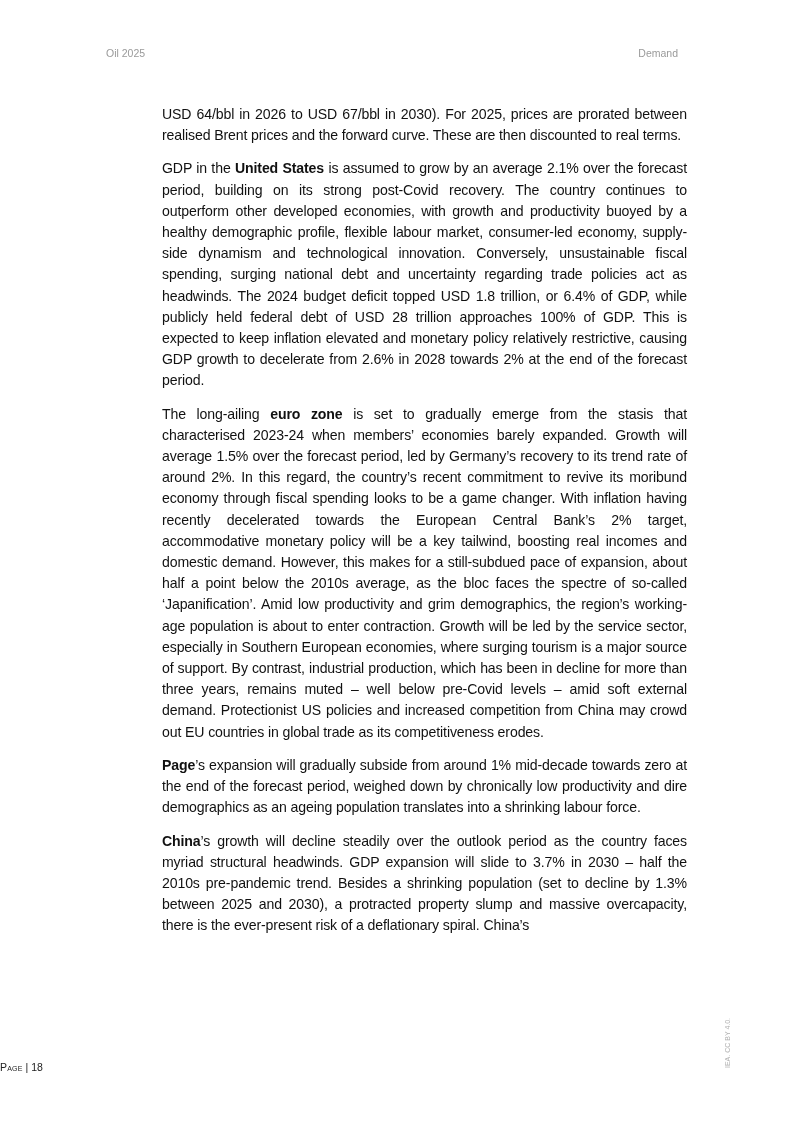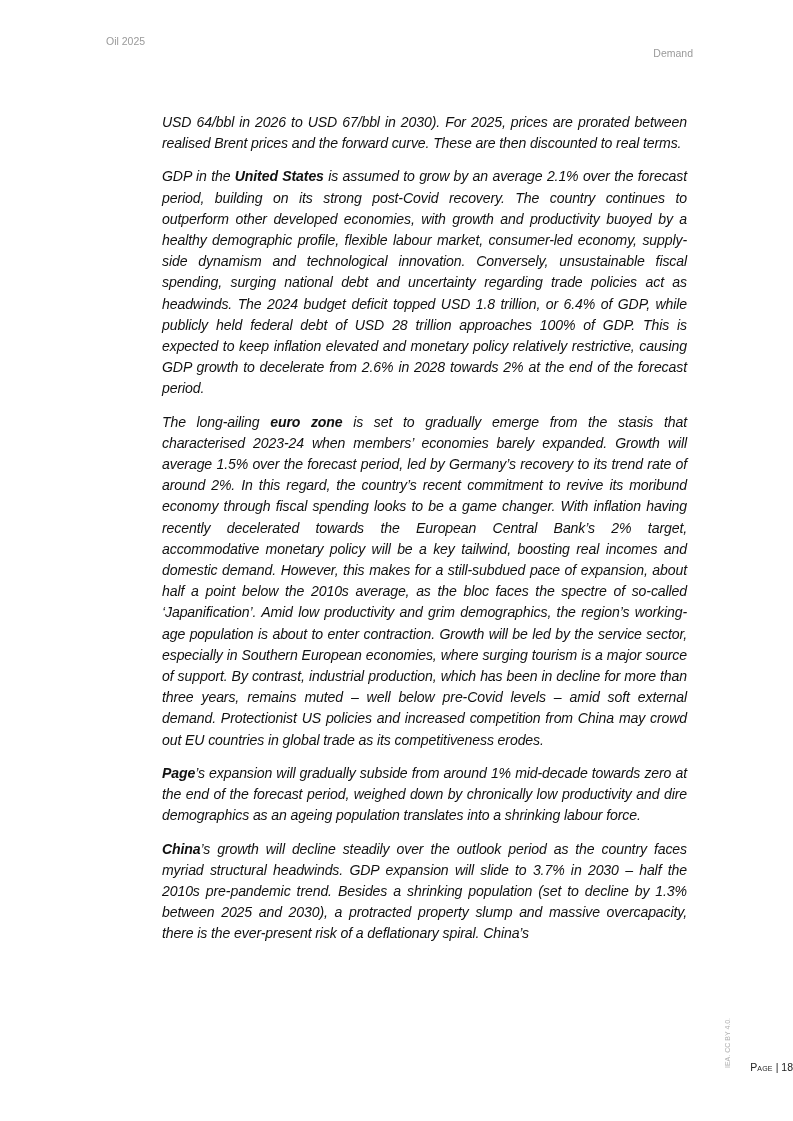--- a/index.html
+++ b/index.html
@@ -11,55 +11,54 @@
     width: 793px;
     height: 1121px;
     position: relative;
     overflow: hidden;
     font-family: "Liberation Sans", sans-serif;
     color: #111111;
   }
   .header-left {
     position: absolute;
     left: 106px;
-    top: 35px;
+    top: 47px;
     font-size: 10.5px;
     color: #9a9a9a;
   }
   .header-right {
     position: absolute;
-    right: 100px;
+    right: 115px;
     top: 47px;
     font-size: 10.5px;
     color: #9a9a9a;
     margin-left: 40px;
   }
   .body-text {
     position: absolute;
     left: 162px;
     top: 104px;
     width: 525px;
   }
   .para {
-    margin: 8px 0 12px 0;
+    margin: 0 0 12px 0;
     font-size: 14.1px;
     line-height: 21.2px;
     text-align: justify;
     letter-spacing: -0.12px;
-    font-style: italic;
   }
   .para b {
     font-weight: bold;
   }
   .footer-page {
     position: absolute;
     left: 0;
     width: 793px;
     top: 1061px;
-    text-align: right;
+    text-align: left;
     font-size: 10.5px;
     color: #222;
   }
   .footer-page .sc {
     font-variant: small-caps;
     letter-spacing: 0.2px;
   }
   .license {
     position: absolute;
     left: 724px;

